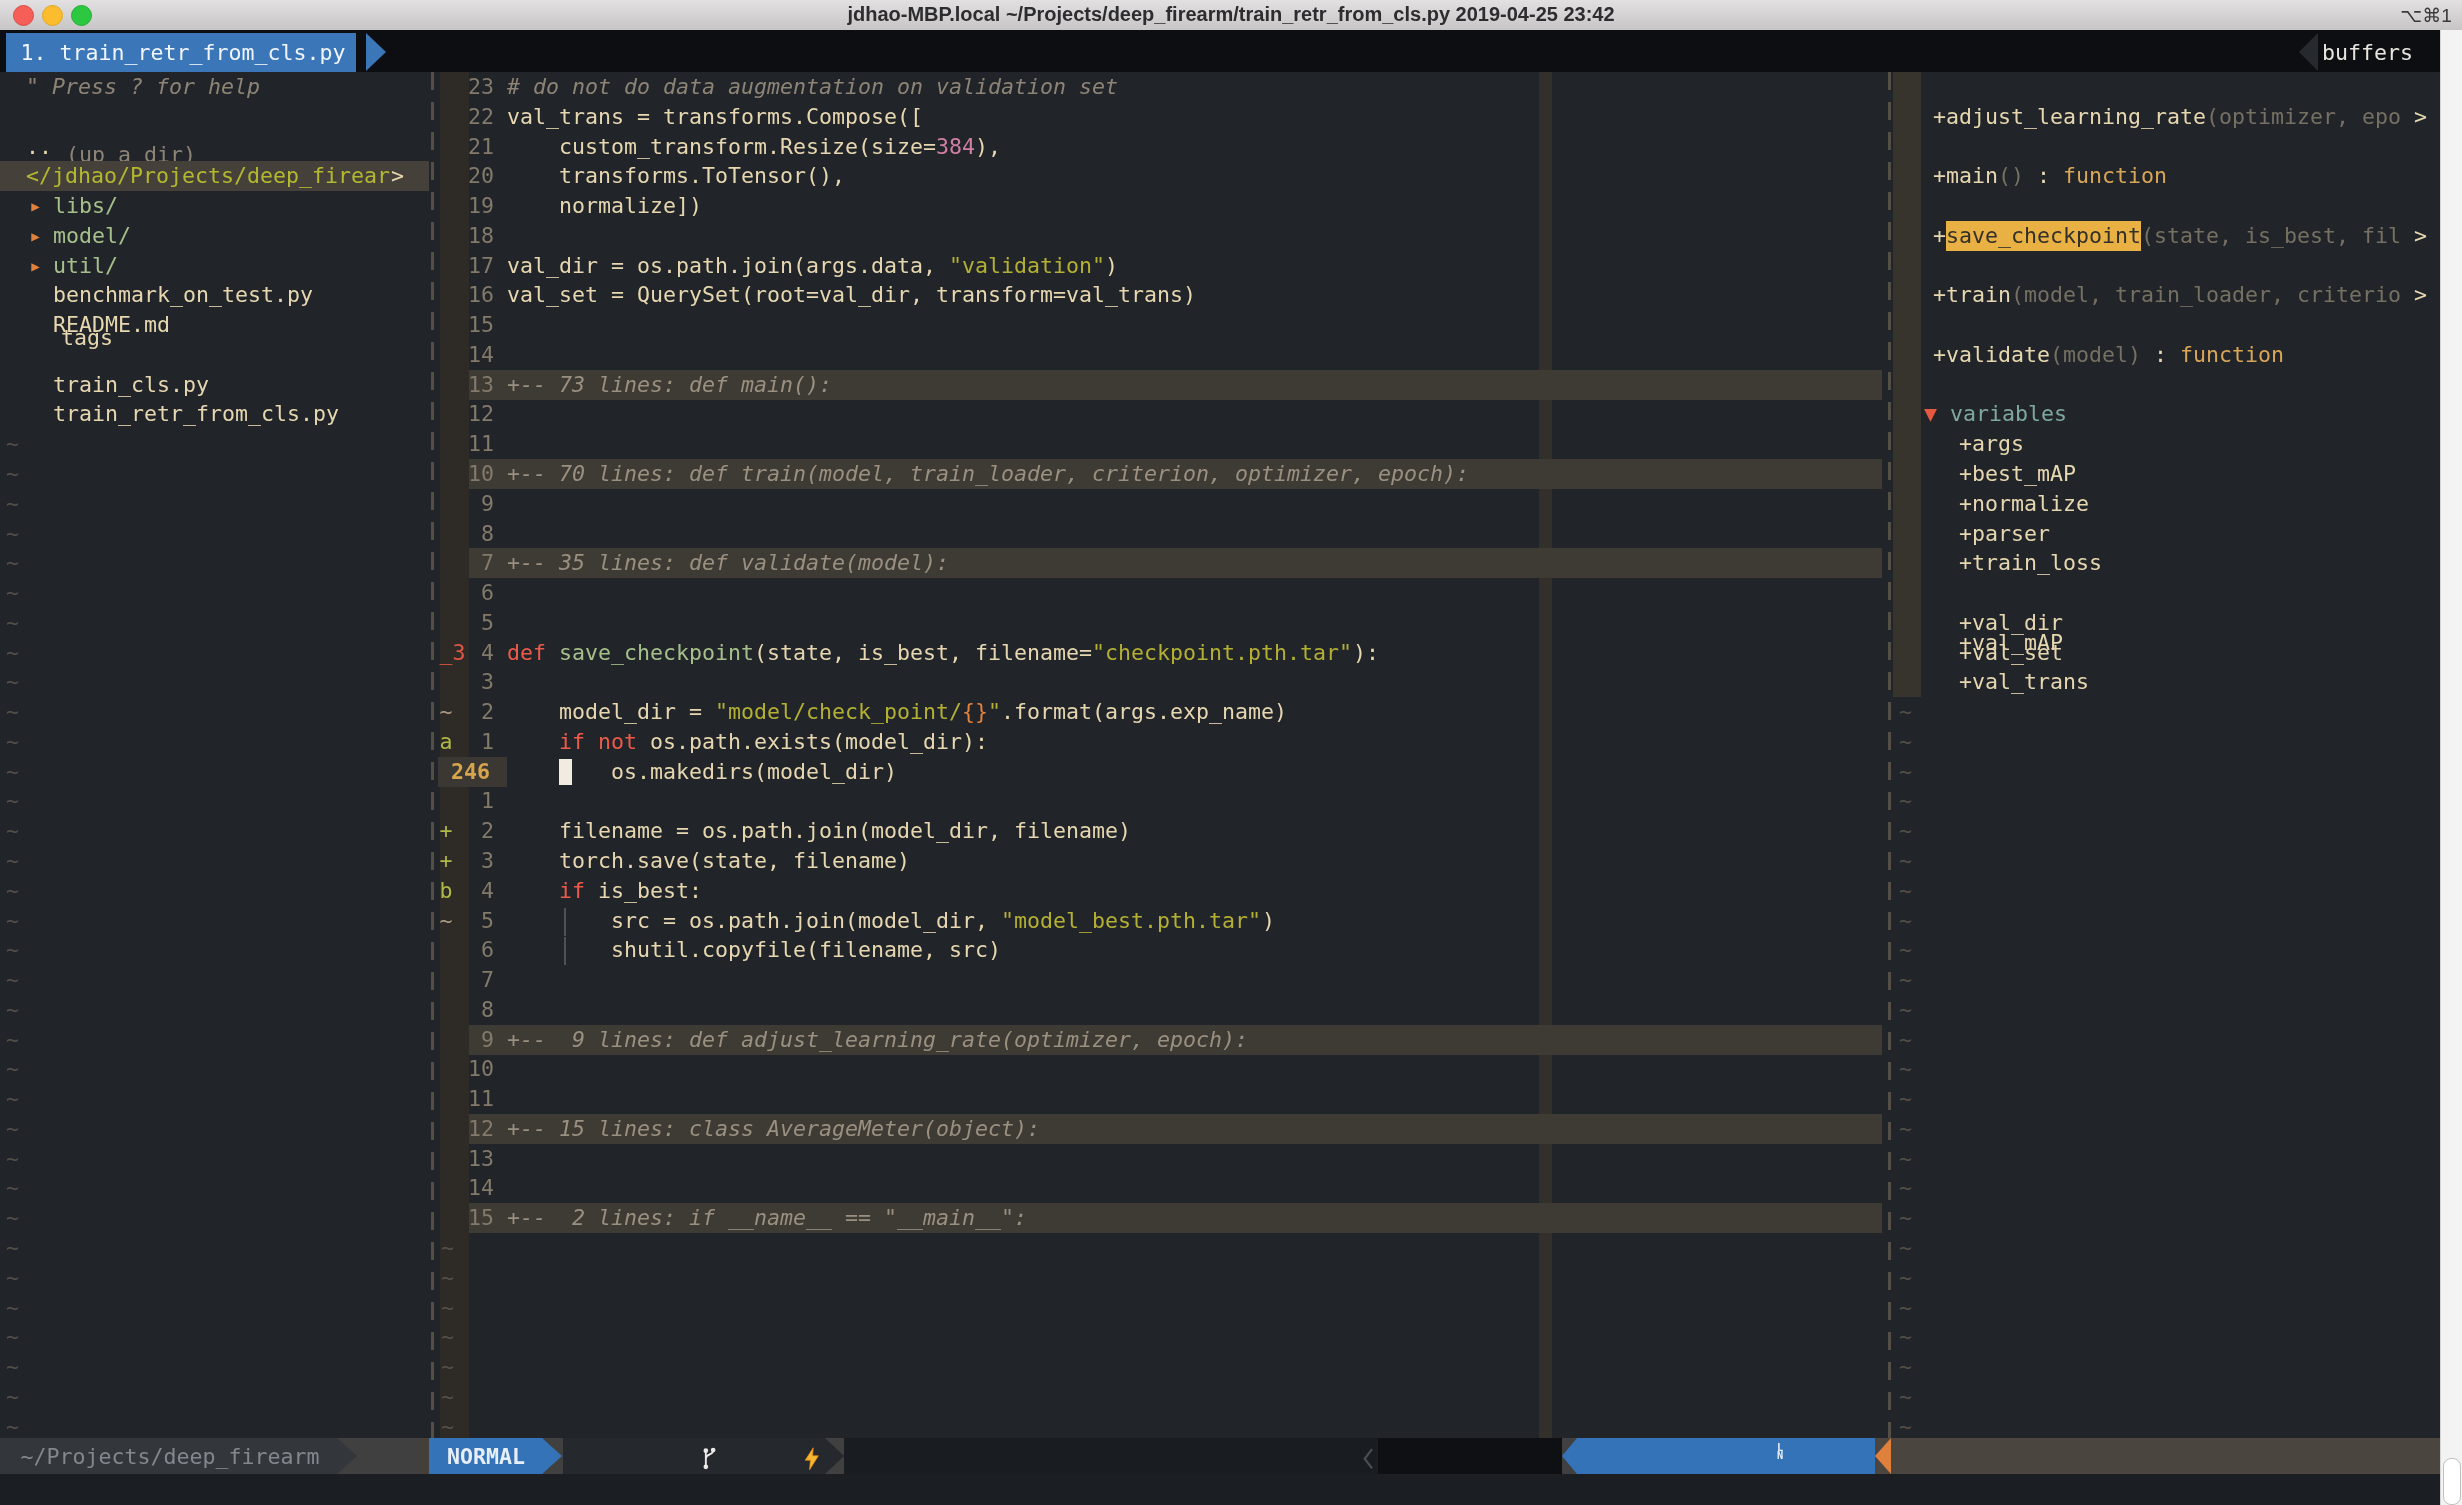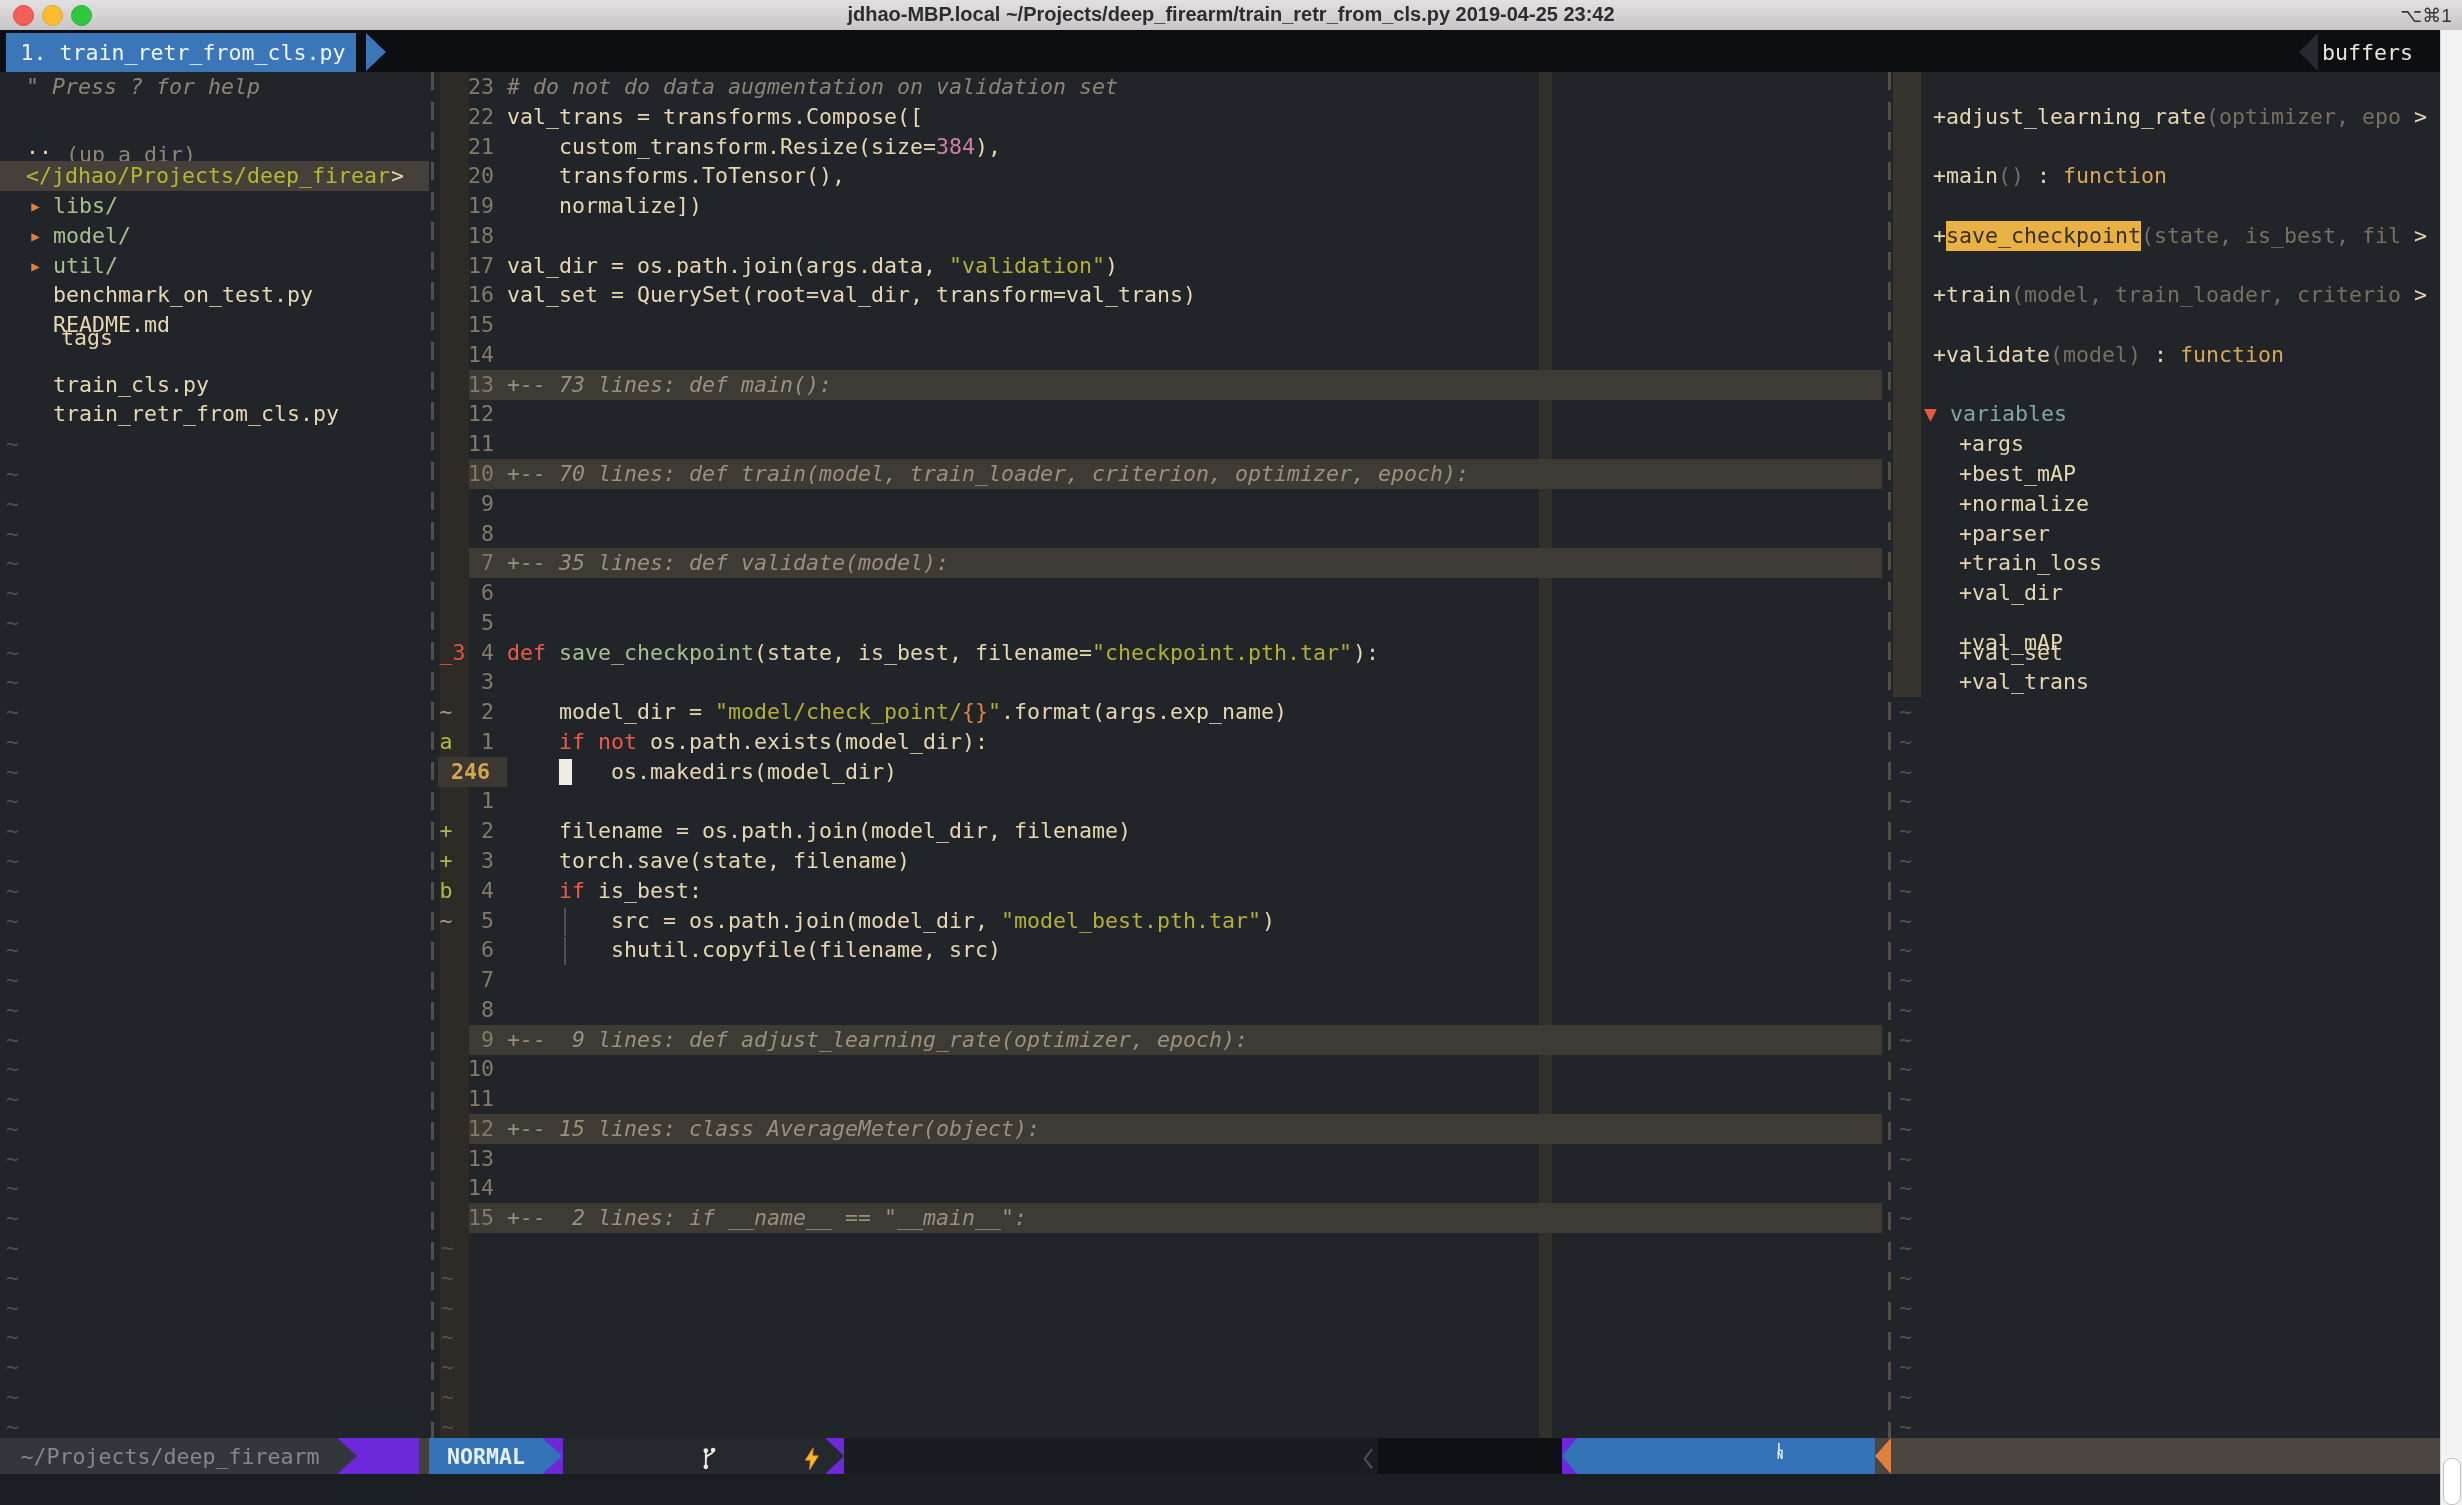--- a/index.html
+++ b/index.html
@@ -47,21 +47,21 @@
   
   .t-root{color:#b4b82f}.t-dir{color:#a6c08b}.t-gray{color:#8d8476}
   
   #tagstripe{left:0;top:0;width:28px;background:#37332d;}
   .tag-hl{background:#e9b143;color:#33302a;}
   .tag-kind{color:#d8a657}
   .tb-hdr-icon{color:#e4593f}
   .tb-hdr{color:#7fa8a0}
   .tag-trunc{position:absolute;left:521px;color:#e6d7b0;}
   
-  #statusline{left:0;top:1438px;width:2440px;height:37px;background:#6d28d9;}
+  #statusline{left:0;top:1438px;width:2440px;height:37px;background:#404040;}
   .sl{position:absolute;top:0;height:37px;font-size:21.6px;line-height:37px;white-space:pre;}
   .tri-r{position:absolute;top:0;width:0;height:0;border-top:18.3px solid transparent;border-bottom:18.3px solid transparent;}
   .tri-l{position:absolute;top:0;width:0;height:0;border-top:18.3px solid transparent;border-bottom:18.3px solid transparent;}
   #cmdline{left:0;top:1474px;width:2440px;height:31px;background:#1b1e23;}
   
   #scrolltrack{left:2440px;top:30px;width:22px;height:1475px;background:#f4f3f3;border-left:0.7px solid #d6d4d5;}
   #scrollthumb{left:2.2px;top:1428px;width:16px;height:45px;border-radius:8px;background:#ffffff;border:0.7px solid #c2c0c1;}
   .lnstack{display:inline-block;vertical-align:middle;margin-top:-4.4px;line-height:8px;font-size:10.3px;font-weight:bold;}
 </style>
 </head>
@@ -202,21 +202,21 @@
           <div class="row mono " style="top: 208px;"><span class="fg" style="position: absolute; left: 40px; white-space: pre;">+train</span><span class="dim" style="position: absolute; left: 118px; white-space: pre;">(model, train_loader, criterio</span><span class="tag-trunc" style="position: absolute; left: 521px; white-space: pre;">&gt;</span></div>
           <div class="row mono " style="top: 238px;"></div>
           <div class="row mono " style="top: 268px;"><span class="fg" style="position: absolute; left: 40px; white-space: pre;">+validate</span><span class="dim" style="position: absolute; left: 157px; white-space: pre;">(model)</span><span class="fg" style="position: absolute; left: 248px; white-space: pre;"> : </span><span class="tag-kind" style="position: absolute; left: 287px; white-space: pre;">function</span></div>
           <div class="row mono " style="top: 298px;"></div>
           <div class="row mono " style="top: 327px;"><span class="tb-hdr-icon" style="position: absolute; left: 31px; white-space: pre;">▼</span><span class="tb-hdr" style="position: absolute; left: 57px; white-space: pre;">variables</span></div>
           <div class="row mono " style="top: 357px;"><span class="fg" style="position: absolute; left: 66px; white-space: pre;">+args</span></div>
           <div class="row mono " style="top: 387px;"><span class="fg" style="position: absolute; left: 66px; white-space: pre;">+best_mAP</span></div>
           <div class="row mono " style="top: 417px;"><span class="fg" style="position: absolute; left: 66px; white-space: pre;">+normalize</span></div>
           <div class="row mono " style="top: 447px;"><span class="fg" style="position: absolute; left: 66px; white-space: pre;">+parser</span></div>
           <div class="row mono " style="top: 476px;"><span class="fg" style="position: absolute; left: 66px; white-space: pre;">+train_loss</span></div>
-          <div class="row mono " style="top: 506px;"><span class="fg" style="position: absolute; left: 66px; white-space: pre;">+val_dir</span></div>
+          <div class="row mono " style="top: 536px;"><span class="fg" style="position: absolute; left: 66px; white-space: pre;">+val_dir</span></div>
           <div class="row mono " style="top: 556px;"><span class="fg" style="position: absolute; left: 66px; white-space: pre;">+val_mAP</span></div>
           <div class="row mono " style="top: 566px;"><span class="fg" style="position: absolute; left: 66px; white-space: pre;">+val_set</span></div>
           <div class="row mono " style="top: 595px;"><span class="fg" style="position: absolute; left: 66px; white-space: pre;">+val_trans</span></div>
           <div class="row mono " style="top: 625px;"><span class="tilde" style="position: absolute; left: 5.9px; white-space: pre;">~</span></div>
           <div class="row mono " style="top: 655px;"><span class="tilde" style="position: absolute; left: 5.9px; white-space: pre;">~</span></div>
           <div class="row mono " style="top: 685px;"><span class="tilde" style="position: absolute; left: 5.9px; white-space: pre;">~</span></div>
           <div class="row mono " style="top: 714px;"><span class="tilde" style="position: absolute; left: 5.9px; white-space: pre;">~</span></div>
           <div class="row mono " style="top: 744px;"><span class="tilde" style="position: absolute; left: 5.9px; white-space: pre;">~</span></div>
           <div class="row mono " style="top: 774px;"><span class="tilde" style="position: absolute; left: 5.9px; white-space: pre;">~</span></div>
           <div class="row mono " style="top: 804px;"><span class="tilde" style="position: absolute; left: 5.9px; white-space: pre;">~</span></div>

